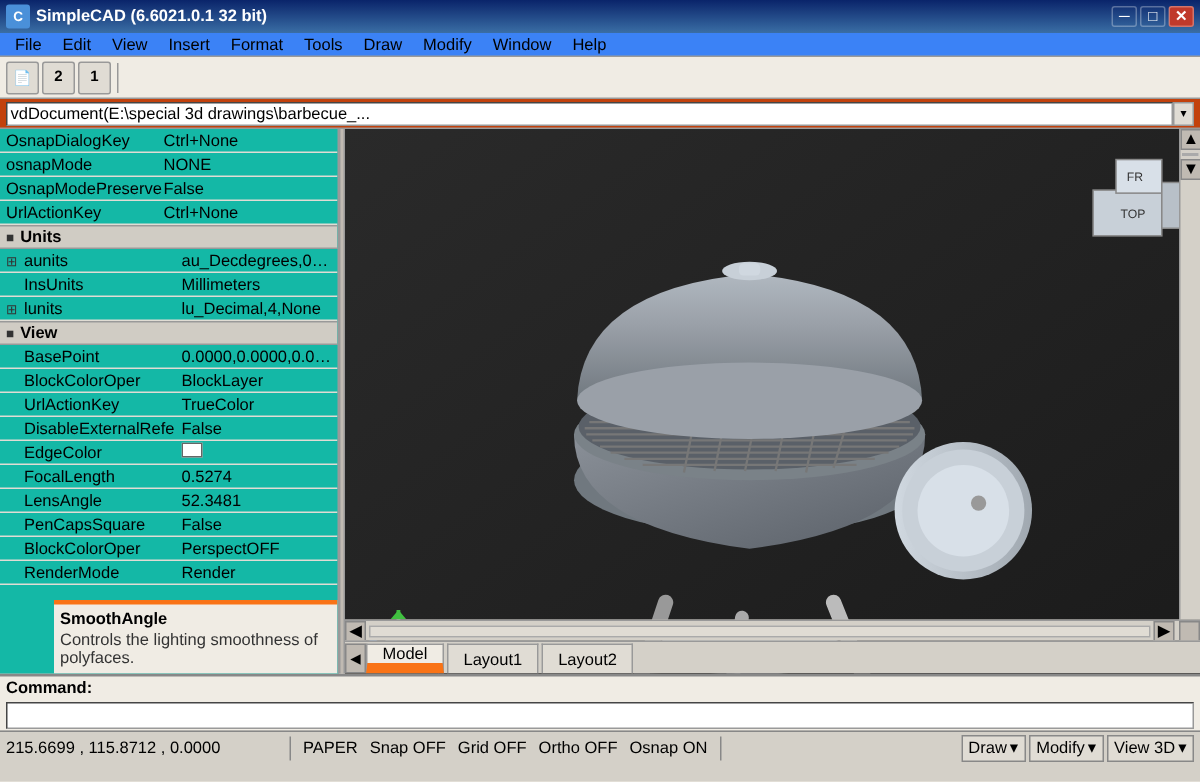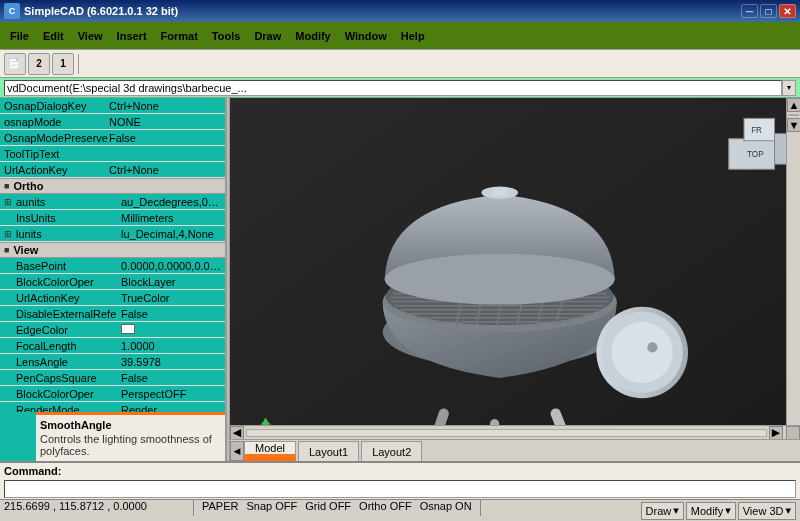--- a/index.html
+++ b/index.html
@@ -18,28 +18,27 @@
       font-weight: bold;
     }
     .title-bar-left { display: flex; align-items: center; gap: 4px; }
     .title-bar-icon { width: 16px; height: 16px; background: #4a90d9; border-radius: 2px; display: flex; align-items: center; justify-content: center; font-size: 9px; color: white; }
     .title-bar-buttons { display: flex; gap: 2px; }
     .title-btn { width: 17px; height: 14px; display: flex; align-items: center; justify-content: center; font-size: 10px; cursor: pointer; border: 1px solid rgba(255,255,255,0.3); border-radius: 2px; color: white; }
     .title-btn.close { background: #c0392b; }
 
     
     .menu-bar {
-      background: #4d7c0f;
+      background: #3b82f6;
       border-bottom: 1px solid #999;
-      height: 28px;
+      height: 16px;
       display: flex;
       align-items: center;
       padding: 0 4px;
       gap: 2px;
-      font-weight: bold;
     }
     .menu-item {
       padding: 2px 6px;
       cursor: pointer;
       font-size: 11px;
       border-radius: 2px;
     }
 
     
     .toolbar {
@@ -57,21 +56,21 @@
       border: 1px solid #999;
       border-radius: 2px;
       display: flex; align-items: center; justify-content: center;
       cursor: pointer;
       font-size: 10px;
     }
     .toolbar-sep { width: 1px; height: 20px; background: #999; margin: 0 2px; }
 
     
     .path-bar {
-      background: #86efac;
+      background: #c2410c;
       border-bottom: 1px solid #999;
       height: 20px;
       display: flex;
       align-items: center;
       padding: 0 4px;
       font-size: 11px;
     }
     .path-input {
       flex: 1;
       border: 1px inset #999;
@@ -239,20 +238,21 @@
       font-size: 11px;
       padding: 0 2px;
     }
 
     
     .status-bar {
       background: #d4d0c8;
       border-top: 1px solid #888;
       height: 22px;
       display: flex;
+      align-items: center;
       padding: 0 4px;
       font-size: 11px;
       gap: 0;
     }
     .status-coords { min-width: 185px; font-size: 11px; }
     .status-sep { width: 1px; height: 16px; background: #888; margin: 0 4px; }
     .status-item { padding: 0 4px; cursor: pointer; white-space: nowrap; }
     .status-right { display: flex; align-items: center; margin-left: auto; gap: 2px; }
     .status-dropdown { 
       background: #e0dcd4; border: 1px solid #888; padding: 0 4px; height: 18px; 
@@ -319,31 +319,27 @@
       </div>
       <div class="prop-row">
         <span class="prop-name">osnapMode</span>
         <span class="prop-value">NONE</span>
       </div>
       <div class="prop-row">
         <span class="prop-name">OsnapModePreserve</span>
         <span class="prop-value">False</span>
       </div>
       <div class="prop-row">
-        <span class="prop-name">ToolTipText</span>
-        <span class="prop-value"></span>
-      </div>
-      <div class="prop-row">
         <span class="prop-name">UrlActionKey</span>
         <span class="prop-value">Ctrl+None</span>
       </div>
 
       <div class="prop-section-header">
         <span class="prop-section-icon">■</span>
-        <span>Ortho</span>
+        <span>Units</span>
       </div>
       <div class="prop-row">
         <span class="prop-expand">⊞</span>
         <span class="prop-name">aunits</span>
         <span class="prop-value">au_Decdegrees,0,No</span>
       </div>
       <div class="prop-row">
         <span class="prop-expand" style="width:12px;min-width:12px;"></span>
         <span class="prop-name">InsUnits</span>
         <span class="prop-value">Millimeters</span>
@@ -379,26 +375,26 @@
         <span class="prop-value">False</span>
       </div>
       <div class="prop-row">
         <span class="prop-expand" style="width:12px;min-width:12px;"></span>
         <span class="prop-name">EdgeColor</span>
         <span class="prop-value"><span class="color-box"></span></span>
       </div>
       <div class="prop-row">
         <span class="prop-expand" style="width:12px;min-width:12px;"></span>
         <span class="prop-name">FocalLength</span>
-        <span class="prop-value">1.0000</span>
+        <span class="prop-value">0.5274</span>
       </div>
       <div class="prop-row">
         <span class="prop-expand" style="width:12px;min-width:12px;"></span>
         <span class="prop-name">LensAngle</span>
-        <span class="prop-value">39.5978</span>
+        <span class="prop-value">52.3481</span>
       </div>
       <div class="prop-row">
         <span class="prop-expand" style="width:12px;min-width:12px;"></span>
         <span class="prop-name">PenCapsSquare</span>
         <span class="prop-value">False</span>
       </div>
       <div class="prop-row">
         <span class="prop-expand" style="width:12px;min-width:12px;"></span>
         <span class="prop-name">BlockColorOper</span>
         <span class="prop-value">PerspectOFF</span>

